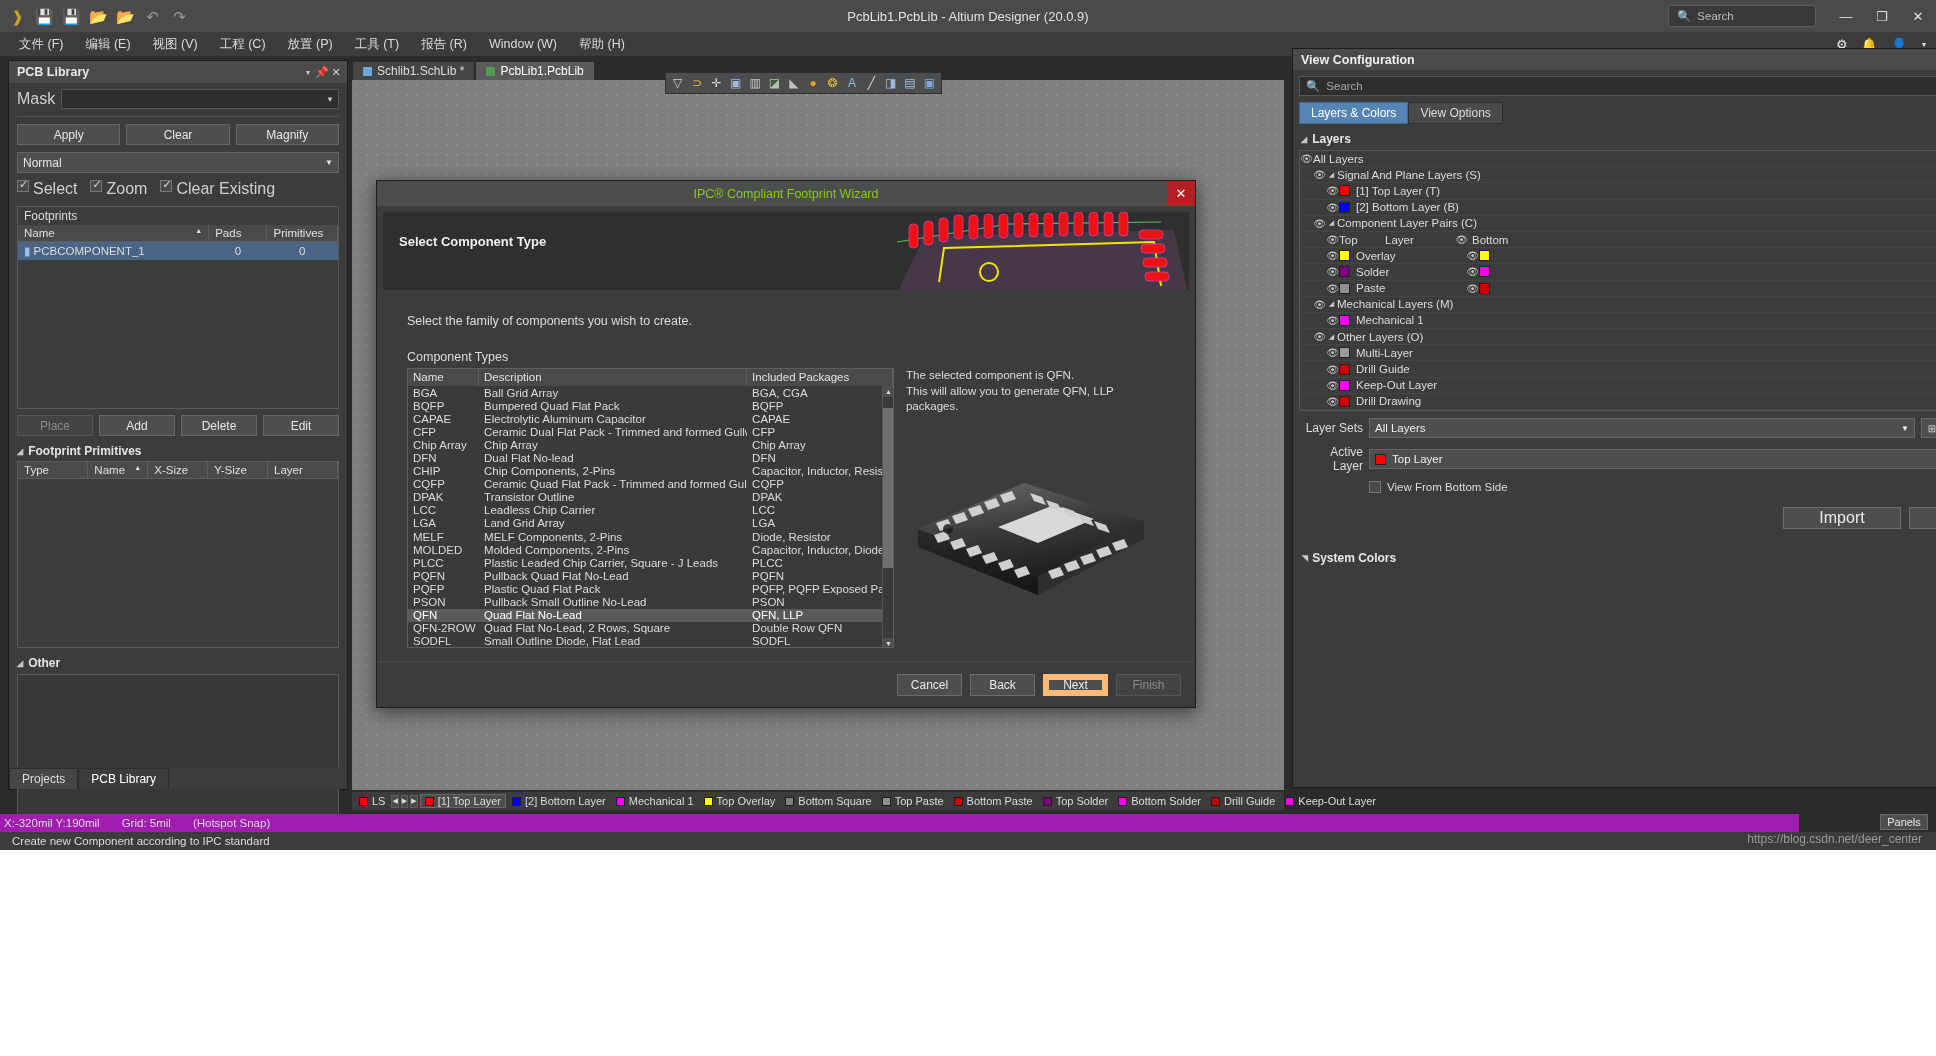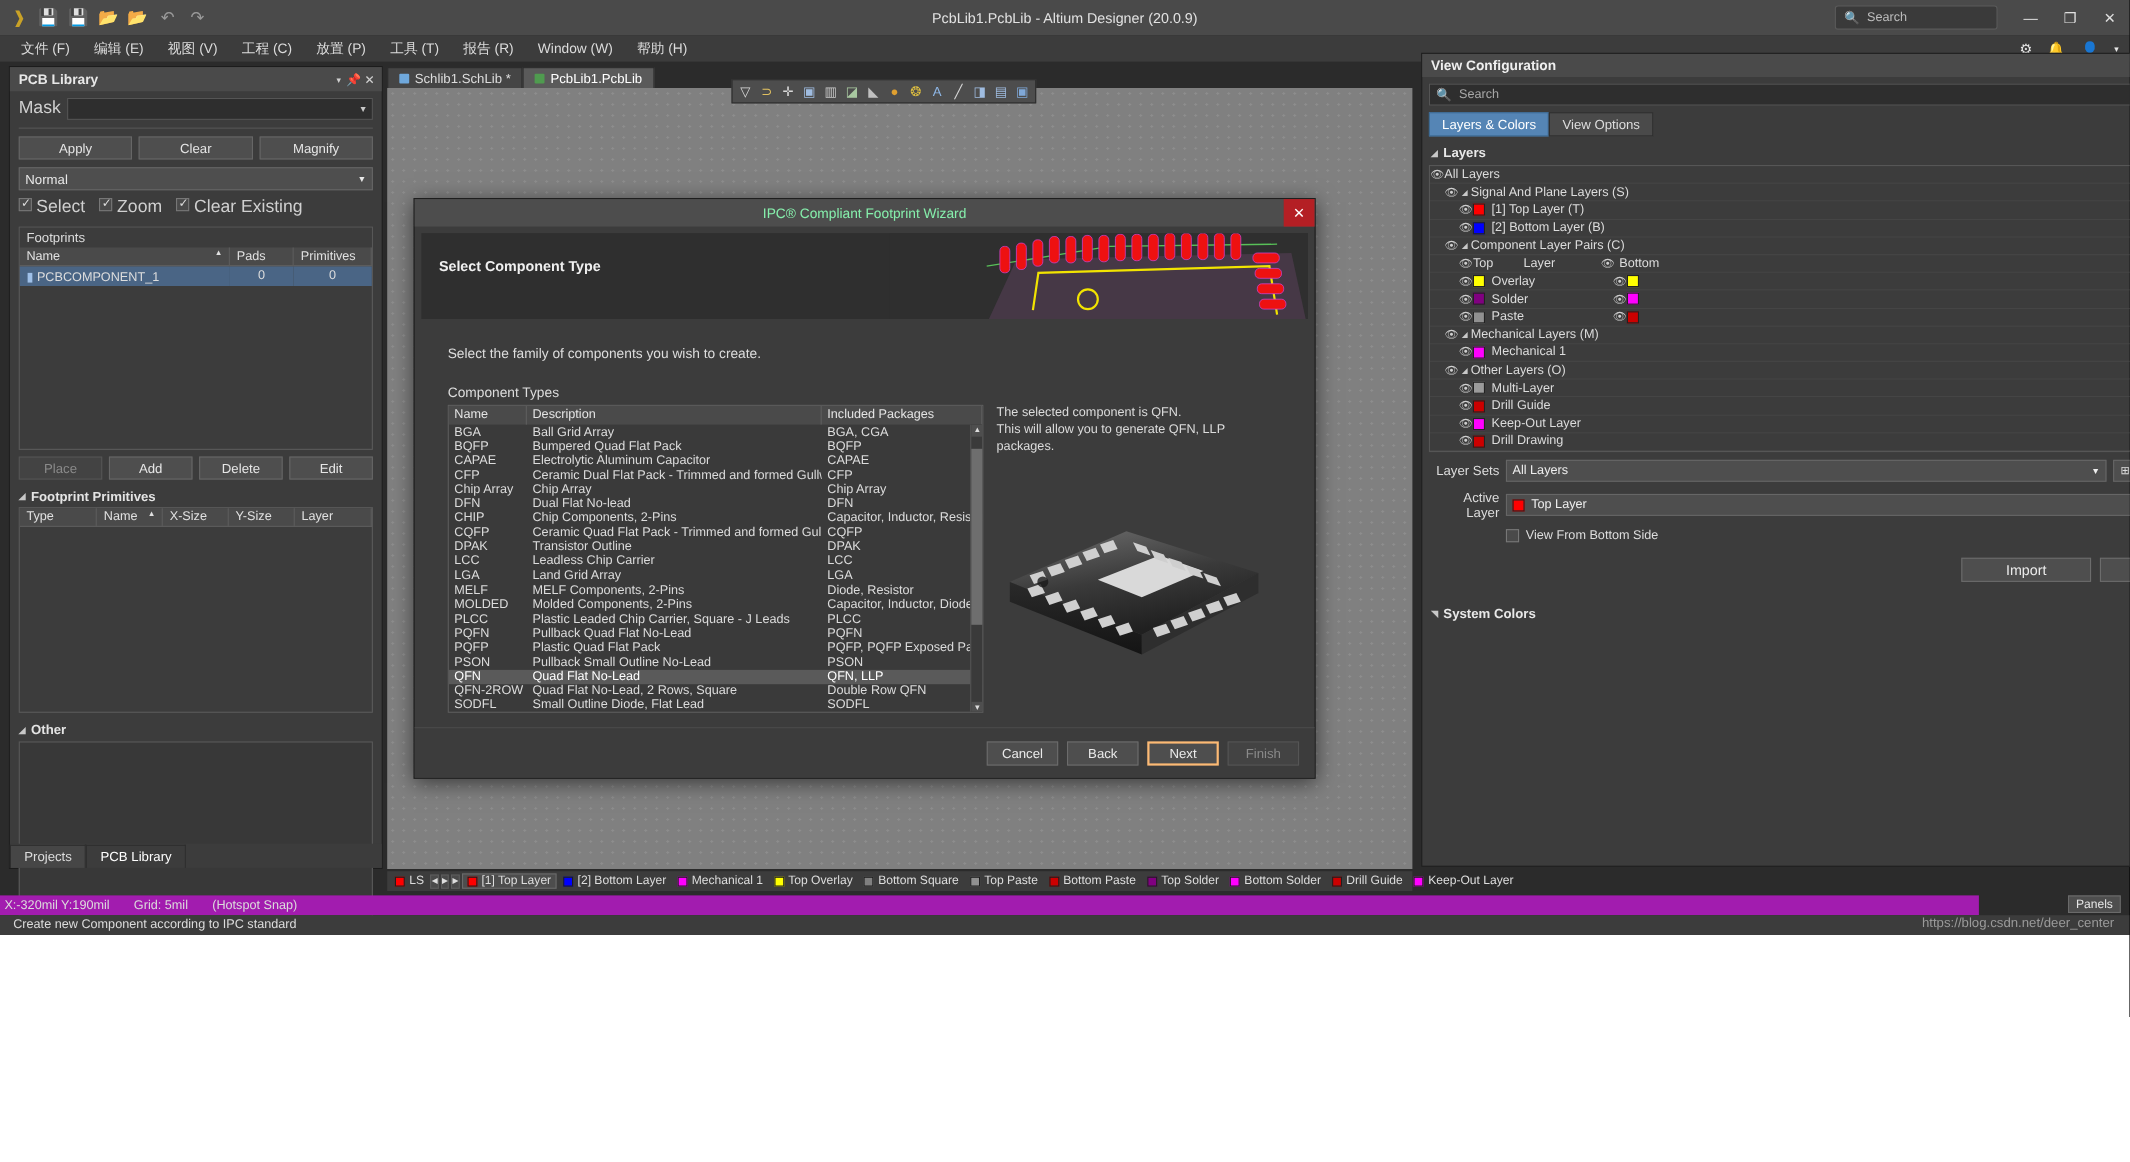--- a/index.html
+++ b/index.html
@@ -78,21 +78,21 @@
            background-size:10px 10px; }
 
   .toolbar-float{ position:absolute; left:665px; top:72px; width:277px; height:22px; background:#4d4d4d;
                   border:1px solid #2e2e2e; display:flex; align-items:center; gap:2px; padding:0 3px; z-index:5;}
   .tbf-ic{ width:18px; height:18px; display:flex; align-items:center; justify-content:center; font-size:12px; }
 
   
   .dlg{ position:absolute; left:376px; top:180px; width:820px; height:528px; background:#3c3c3c;
         border:1px solid #1e1e1e; z-index:20; box-shadow:0 4px 18px rgba(0,0,0,.55); }
   .dlg-tb{ height:25px; background:#4d4d4d; display:flex; align-items:center; justify-content:center; position:relative; }
-  .dlg-tb-title{ font-size:12.5px; color:#86efac; }
+  .dlg-tb-title{ font-size:12.5px; color:#84cc16; }
   .dlg-close{ position:absolute; right:0; top:0; width:28px; height:25px; background:#b41f24; color:#fff;
               display:flex; align-items:center; justify-content:center; font-size:13px; }
   .dlg-banner{ height:78px; margin:6px; background:#2f2f2f; position:relative; overflow:hidden; }
   .dlg-banner-title{ position:absolute; left:16px; top:22px; font-size:13px; font-weight:bold; color:#f0f0f0; z-index:2;}
   .banner-art{ position:absolute; right:0; top:0; width:380px; height:78px; }
   .dlg-body{ padding:6px 30px 0 30px; }
   .dlg-hint{ font-size:12.5px; color:#ddd; margin-top:12px; }
   .ct-label{ font-size:12.5px; color:#ddd; margin-top:22px; margin-bottom:4px; }
   .ct-wrap{ display:flex; gap:12px; }
   .ct-table{ width:500px; height:280px; border:1px solid #5e5e5e; background:#3a3a3a; position:relative; overflow:hidden;}
@@ -109,21 +109,21 @@
              font-size:7px; color:#ddd;}
   .ct-side{ width:266px; }
   .ct-desc{ font-size:11.5px; color:#dcdcdc; line-height:1.35; }
   .preview{ margin-top:52px; width:250px; height:160px; position:relative; }
   .note{ font-size:11.5px; color:#d8d8d8; margin-top:16px; }
   .dlg-footer{ position:absolute; left:0; bottom:0; width:100%; height:46px; background:#3c3c3c;
                display:flex; align-items:center; justify-content:flex-end; gap:8px; padding-right:14px;
                border-top:1px solid #4a4a4a;}
   .dbtn{ width:65px; height:22px; background:#4e4e4e; border:1px solid #6c6c6c; font-size:12px; color:#eaeaea;
          display:flex; align-items:center; justify-content:center; }
-  .dbtn.focus{ border:2px solid #fdba74; }
+  .dbtn.focus{ border:6px solid #fdba74; }
   .dbtn.dis{ color:#8a8a8a; background:#434343; border-color:#555; }
 
   
   .rightpanel{ position:absolute; left:1292px; top:48px; width:744px; height:740px; background:#3c3c3c;
                border:1px solid #1c1c1c; }
   .rp-head{ height:21px; background:#4a4a4a; display:flex; align-items:center; padding:0 4px 0 8px; }
   .rp-title{ flex:1; font-size:12.5px; font-weight:bold; color:#efefef; }
   .rp-search{ margin:6px; height:20px; background:#2e2e2e; border:1px solid #555; display:flex; align-items:center;
               gap:6px; padding:0 6px; font-size:11.5px; color:#a8a8a8; }
   .rp-tabs{ display:flex; margin:0 6px; }
@@ -139,21 +139,21 @@
   .swatch{ width:11px; height:11px; border:1px solid #222; }
   .lay-name{ flex:1; }
   .lay-used{ font-size:11.5px; color:#d5d5d5; padding-right:10px; }
   .rp-field{ display:flex; align-items:center; gap:6px; margin:7px 8px 0 8px;justify-content:space-between; }
   .rp-flabel{ width:62px; font-size:12px; color:#ddd; text-align:right; }
   .rp-combo{ flex:1; height:20px; background:#4e4e4e; border:1px solid #666; display:flex; align-items:center;
              padding:0 5px; font-size:11.5px; color:#eee; }
   .mini-btn{ width:22px; height:20px; background:#4e4e4e; border:1px solid #666; display:flex;
              align-items:center; justify-content:center; font-size:10px; color:#ddd; }
   .rp-btnrow{ display:flex; justify-content:flex-end; gap:8px; margin:14px 8px 0 8px; }
-  .rp-btn{ width:118px; height:22px; background:#4e4e4e; border:1px solid #6c6c6c; font-size:13px; color:#eaeaea;
+  .rp-btn{ width:118px; height:22px; background:#4e4e4e; border:1px solid #6c6c6c; font-size:16px; color:#eaeaea;
            display:flex; align-items:center; justify-content:center; }
 
   
   .layerstrip{ position:absolute; left:352px; top:792px; width:932px; height:18px; background:#3c3c3c;
                display:flex; align-items:center; gap:2px; padding:0 3px; }
   .ls-item{ display:flex; align-items:center; gap:4px; font-size:11px; color:#ddd; padding:0 4px; white-space:nowrap;}
   .ls-sw{ width:9px; height:9px; border:1px solid #1e1e1e; }
   .ls-nav{ width:13px; height:13px; background:#4a4a4a; border:1px solid #5d5d5d; display:flex;
            align-items:center; justify-content:center; font-size:7px; color:#ddd;}
   .ls-item.active{ background:#4d4d4d; border:1px solid #6a6a6a; }

